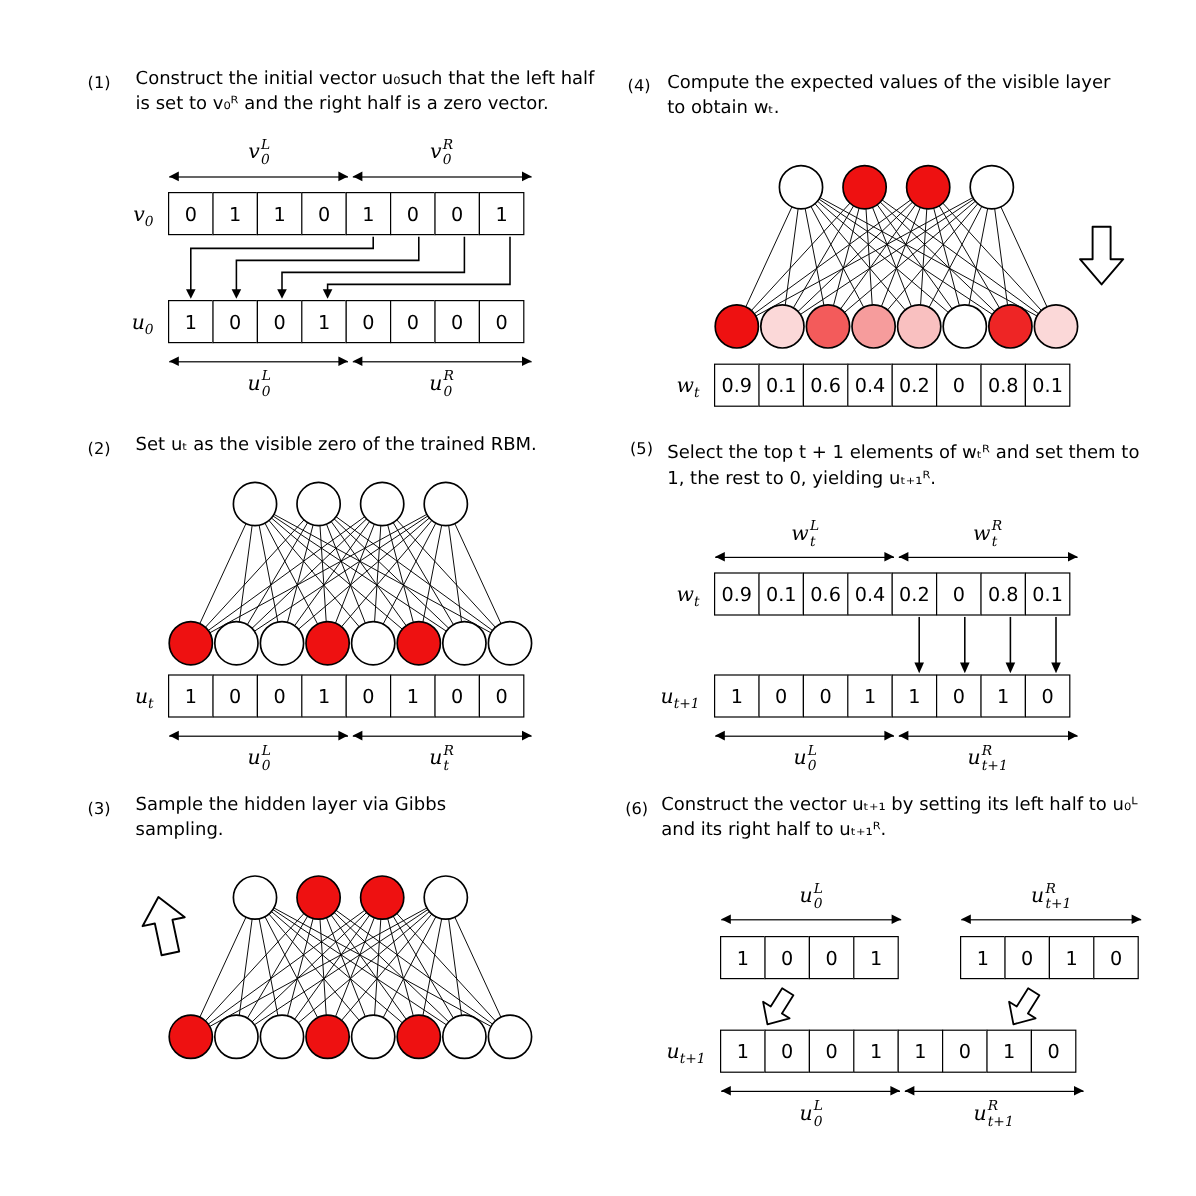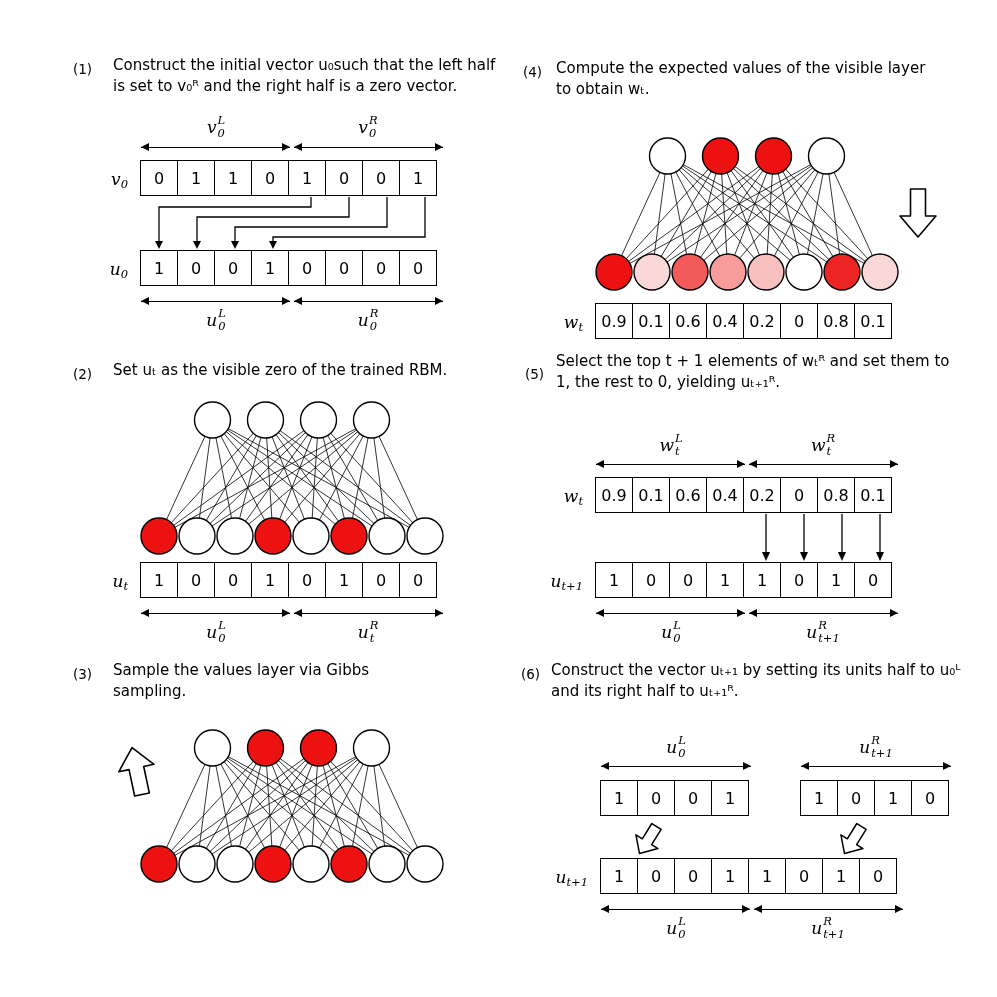--- a/index.html
+++ b/index.html
@@ -203,21 +203,21 @@
         <span class="mbase">u</span>
         <span class="supsub">
           <span>R</span>
           <span>t</span>
         </span>
       </span>
   </div>
 
   <div>
     <div class="step-num" style="left:73px; top:666px">(3)</div>
-    <div class="step-text" style="left:113px; top:660px; width:300px">Sample the values layer via Gibbs sampling.</div>
+    <div class="step-text" style="left:113px; top:660px; width:300px">Sample the hidden layer via Gibbs sampling.</div>
 
     <svg class="abs" style="left:116px; top:744px; transform:rotate(-12deg)" width="42" height="54">
       <path d="M21 3 L39 24 L28.5 24 L28.5 51 L13.5 51 L13.5 24 L3 24 Z" fill="#fff" stroke="#000" stroke-width="1.6" stroke-linejoin="round"></path>
     </svg>
 
     <div class="abs" style="left:132px; top:726px"><svg width="320" height="160">
           <g stroke="#000" stroke-width="0.8">
             <line x1="80.5" y1="22" x2="27" y2="138"></line>
             <line x1="80.5" y1="22" x2="65" y2="138"></line>
             <line x1="80.5" y1="22" x2="103" y2="138"></line>
@@ -334,21 +334,21 @@
         <div class="cell">0.4</div>
         <div class="cell">0.2</div>
         <div class="cell">0</div>
         <div class="cell">0.8</div>
         <div class="cell">0.1</div>
       </div>
   </div>
 
   <div>
     <div class="step-num" style="left:525px; top:366px">(5)</div>
-    <div class="step-text" style="left:556px; top:351px; width:400px">Select the top t + 1 elements of wₜᴿ and set them to 1, the rest to 0, yielding uₜ₊₁ᴿ.</div>
+    <div class="step-text" style="left:556px; top:367px; width:400px">Select the top t + 1 elements of wₜᴿ and set them to 1, the rest to 0, yielding uₜ₊₁ᴿ.</div>
 
     <span class="mathlabel centered" style="left:671px; top:432px">
         <span class="mbase">w</span>
         <span class="supsub">
           <span>L</span>
           <span>t</span>
         </span>
       </span>
     <span class="mathlabel centered" style="left:823px; top:432px">
         <span class="mbase">w</span>
@@ -418,21 +418,21 @@
         <span class="mbase">u</span>
         <span class="supsub">
           <span>R</span>
           <span>t+1</span>
         </span>
       </span>
   </div>
 
   <div>
     <div class="step-num" style="left:521px; top:666px">(6)</div>
-    <div class="step-text" style="left:551px; top:660px; width:420px">Construct the vector uₜ₊₁ by setting its units half to u₀ᴸ and its right half to uₜ₊₁ᴿ.</div>
+    <div class="step-text" style="left:551px; top:660px; width:420px">Construct the vector uₜ₊₁ by setting its left half to u₀ᴸ and its right half to uₜ₊₁ᴿ.</div>
 
     <span class="mathlabel centered" style="left:676px; top:734px">
         <span class="mbase">u</span>
         <span class="supsub">
           <span>L</span>
           <span>0</span>
         </span>
       </span>
     <span class="mathlabel centered" style="left:876px; top:734px">
         <span class="mbase">u</span>

